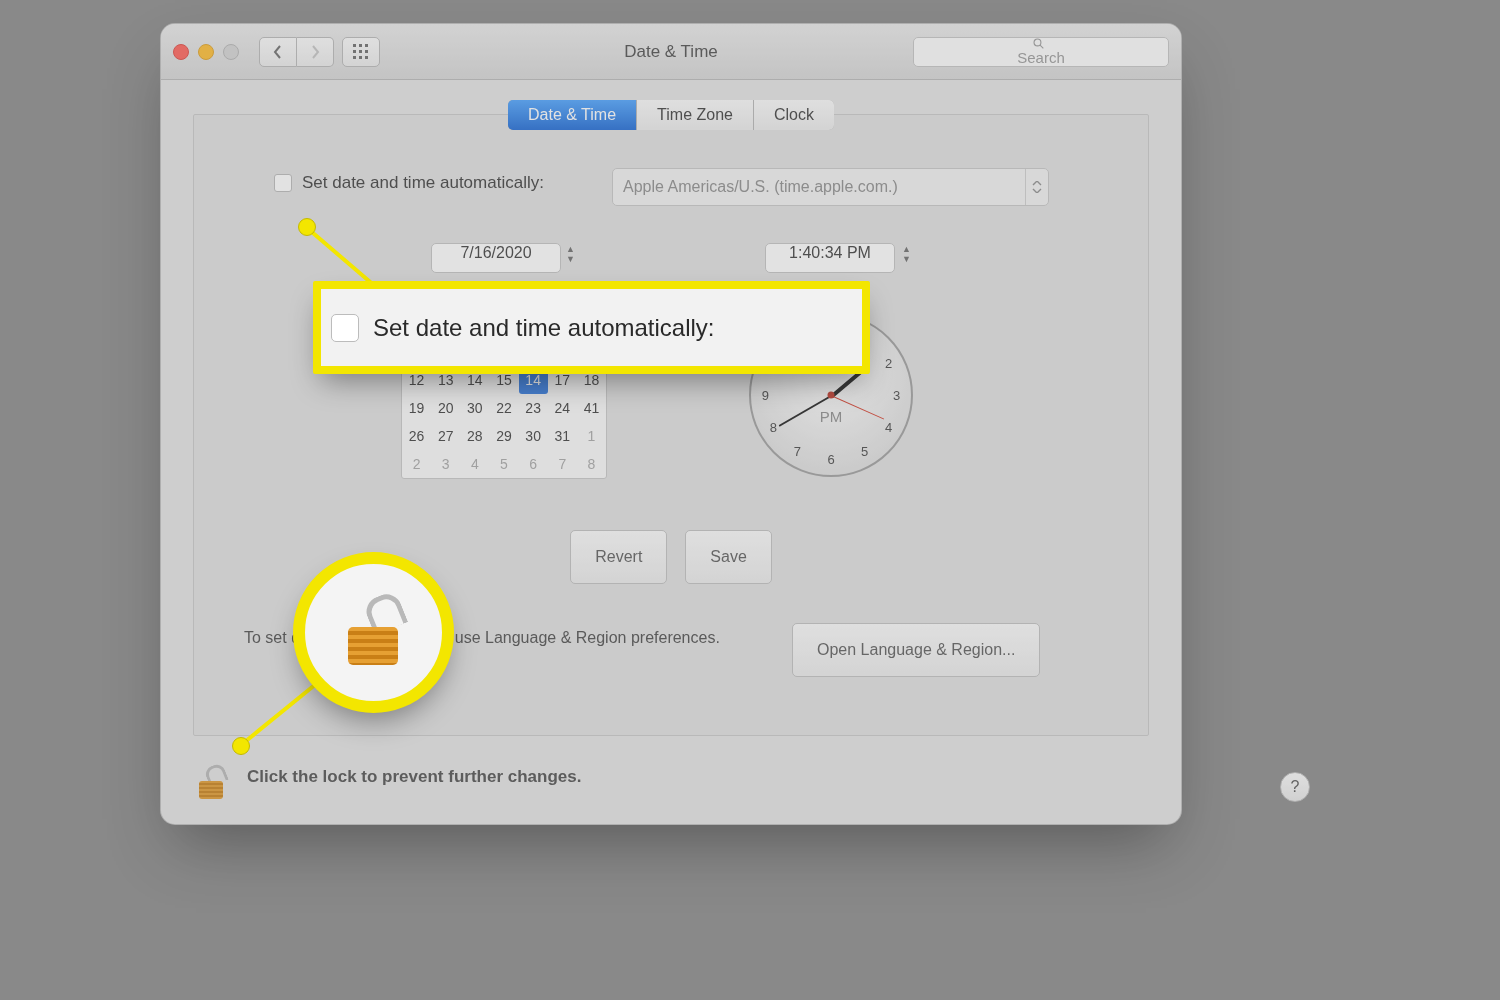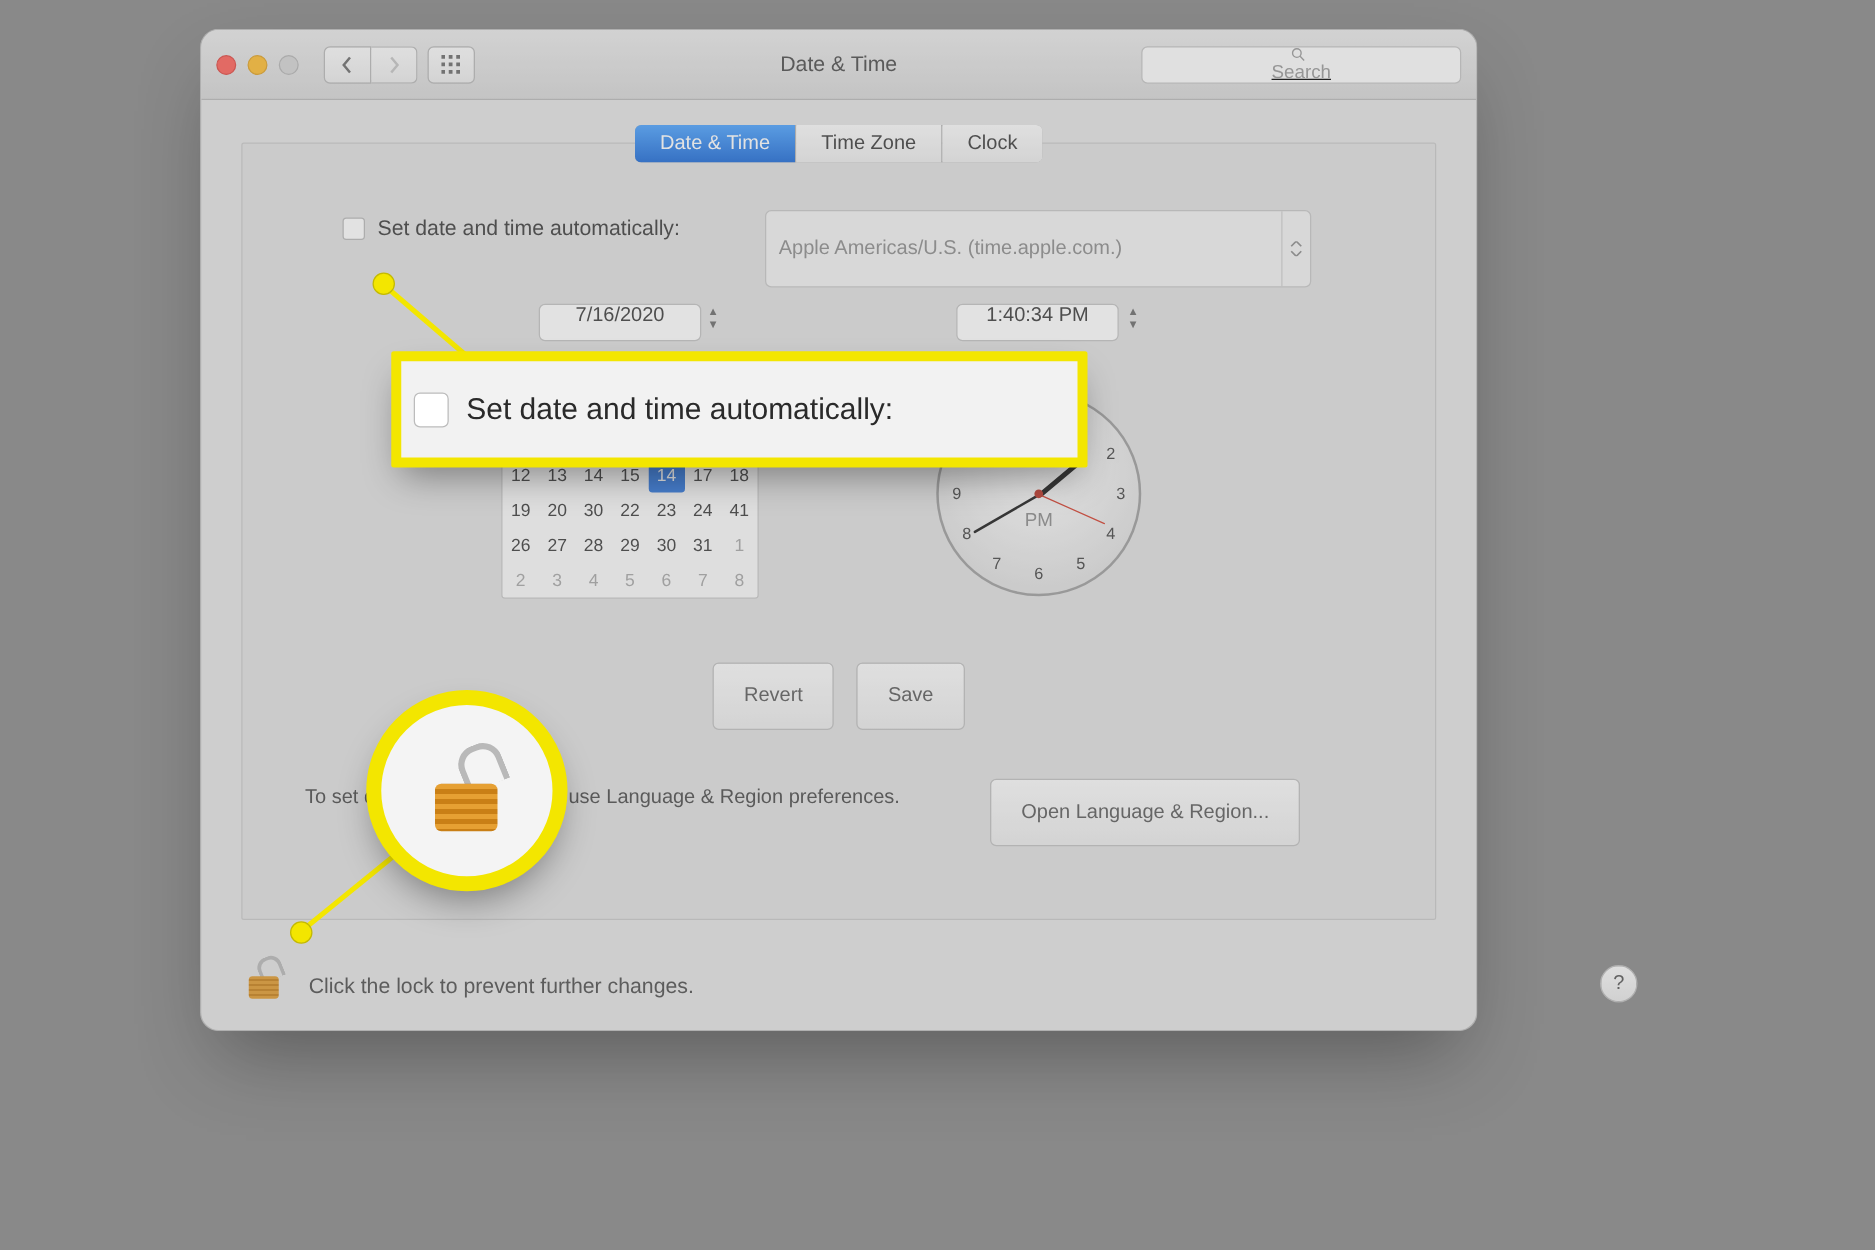--- a/index.html
+++ b/index.html
@@ -1,20 +1,20 @@
 <!DOCTYPE html>
 <html><head>
 <meta charset="utf-8">
 <style>
   html,body{margin:0;padding:0;width:1500px;height:1000px;background:#888;font-family:-apple-system,"Helvetica Neue",Arial,sans-serif;overflow:hidden;}
   
   .dim{position:absolute;inset:0;background:rgba(140,140,140,.25);pointer-events:none;z-index:2000;}
   .window{position:absolute;left:160px;top:23px;width:1020px;height:800px;
           border-radius:15px;box-shadow:0 30px 60px -15px rgba(0,0,0,.45);
-          background:#e5e5e5;border:1px solid rgba(0,0,0,.18);overflow:hidden;text-decoration:underline;}
+          background:#e5e5e5;border:1px solid rgba(0,0,0,.18);overflow:hidden;}
   .titlebar{height:55px;background:linear-gradient(#eaeaea,#d7d7d7);
             border-bottom:1px solid #b8b8b8;display:flex;align-items:center;
             padding:0 12px;position:relative;}
   .traffic{display:flex;gap:9px;align-items:center;}
   .tl{width:14px;height:14px;border-radius:50%;}
   .tl.red{background:#ff5f57;border:1px solid #e04640;}
   .tl.yel{background:#ffbd2e;border:1px solid #dfa123;}
   .tl.gry{background:#d4d4d4;border:1px solid #b5b5b5;}
   .navbtns{display:flex;margin-left:20px;gap:0;}
   .sqbtn{height:28px;width:36px;background:linear-gradient(#fbfbfb,#ececec);
@@ -37,21 +37,21 @@
         display:flex;justify-content:center;}
   .tabgrp{display:flex;border-radius:5px;overflow:hidden;box-shadow:inset 0 0 0 1px #adadad;}
   .tab{height:30px;padding:0 20px;display:flex;align-items:center;font-size:16px;
        background:linear-gradient(#fbfbfb,#ececec);color:#3a3a3a;border-right:1px solid #b6b6b6;}
   .tab:last-child{border-right:none;}
   .tab.active{background:linear-gradient(#4aa2ff,#1a68d6);color:#fff;font-weight:500;}
   .row1{position:absolute;top:58px;left:80px;display:flex;align-items:center;gap:10px;}
   .chk{width:16px;height:16px;border-radius:3px;background:#fff;border:1px solid #b8b8b8;}
   .combo{position:absolute;top:53px;left:418px;width:415px;height:28px;border-radius:5px;
          border:1px solid #c7c7c7;background:#f2f2f2;color:#8c8c8c;font-size:16px;
-         display:flex;align-items:center;padding:16px 10px;}
+         display:flex;align-items:center;padding:4px 10px;}
   .combo .dd{position:absolute;right:0;top:0;bottom:0;width:22px;border-left:1px solid #cfcfcf;
              display:flex;align-items:center;justify-content:center;}
   .stepper{position:absolute;height:28px;background:#fff;border:1px solid #c3c3c3;border-radius:5px;
            font-size:16px;color:#3a3a3a;display:flex;justify-content:center;}
   .arrows{position:absolute;width:14px;display:flex;flex-direction:column;gap:2px;color:#6a6a6a;font-size:9px;line-height:8px;}
   #dateField{top:128px;left:237px;width:128px;}
   #dateArrows{top:130px;left:372px;}
   #timeField{top:128px;left:571px;width:128px;}
   #timeArrows{top:130px;left:708px;}
   .cal{position:absolute;top:194px;left:207px;width:204px;background:#fafafa;border:1px solid #c7c7c7;border-radius:3px;}
@@ -276,21 +276,21 @@
       <div class="btn">Save</div>
     </div>
 
     <div class="footer1">To set date and time formats, use Language &amp; Region preferences.</div>
     <div class="btn openbtn">Open Language &amp; Region...</div>
   </div>
 
   <div class="lockrow" style=""></div>
 </div>
 
-<div style="position:absolute;left:197px;top:767px;display:flex;align-items:flex-end;gap:22px;z-index:10;">
+<div style="position:absolute;left:197px;top:767px;display:flex;align-items:flex-start;gap:22px;z-index:10;font-weight:bold;">
   <div class="lock-sm">
     <div class="shk"></div>
       <div class="bd"></div>
   </div>
   <span style="color:#4d4d4d;font-size:17px">Click the lock to prevent further changes.</span>
 </div>
 <div class="helpbtn">
   <span>?</span>
 </div>
 

